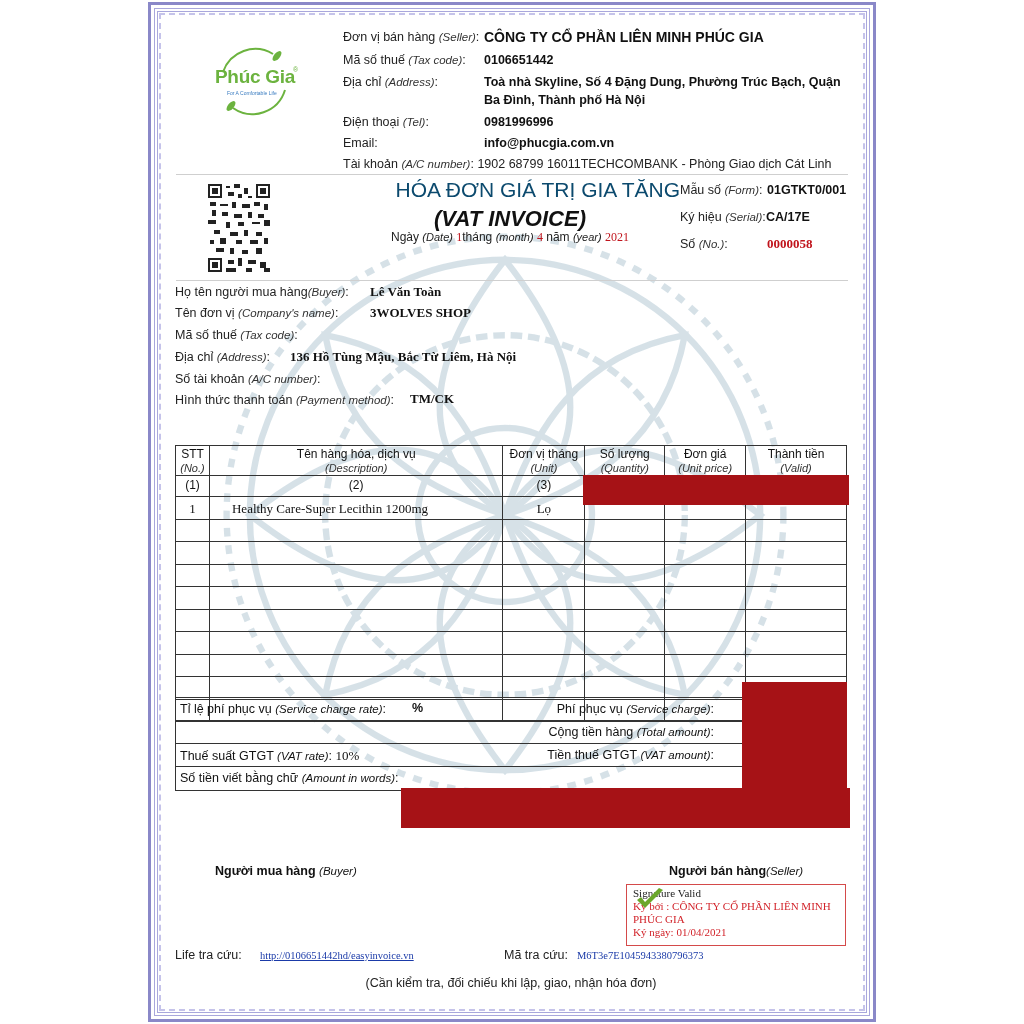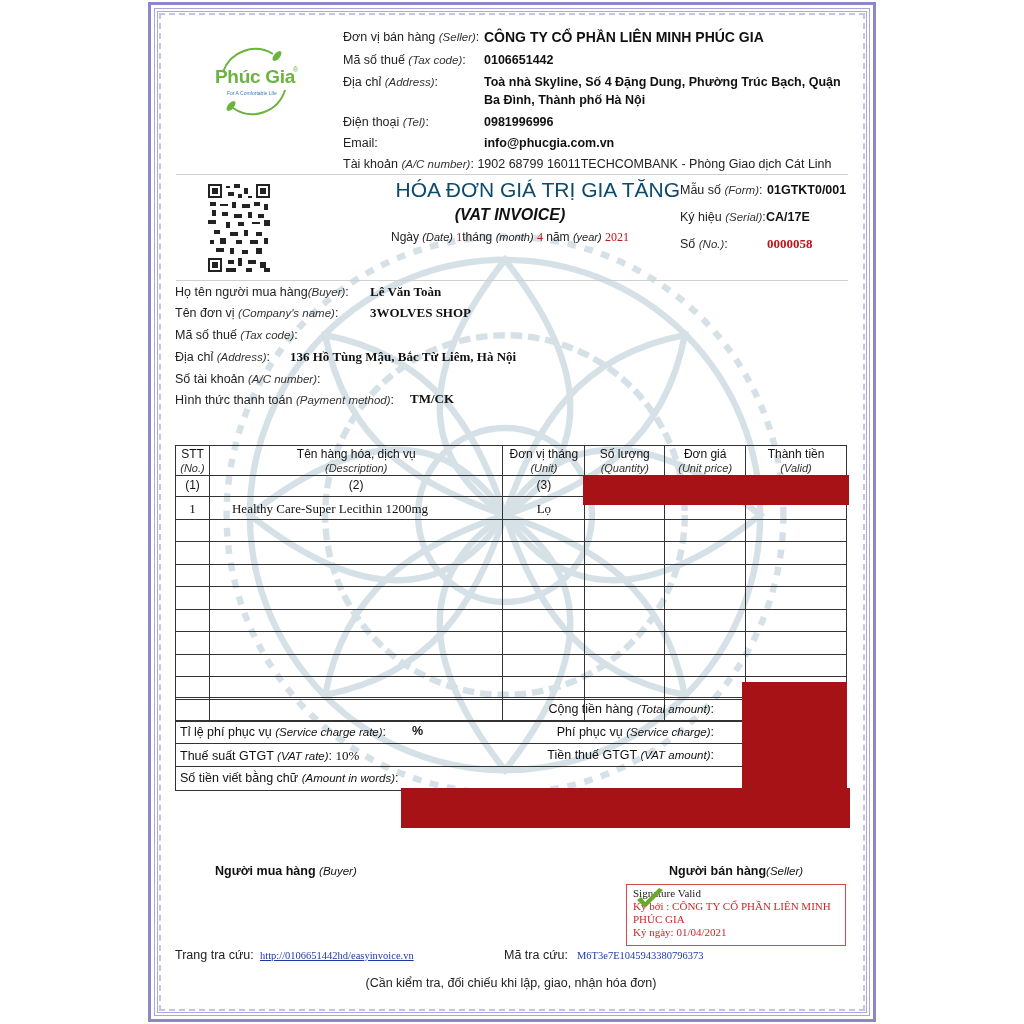--- a/index.html
+++ b/index.html
@@ -34,21 +34,21 @@
   .logo { position: absolute; left: 205px; top: 42px; width: 95px; height: 80px; }
   .logo-text { position: absolute; left: 10px; top: 24px; font-size: 19px; font-weight: bold; color: #6cb33f; letter-spacing: -0.3px; }
   .logo-sub { position: absolute; left: 22px; top: 48px; font-size: 5px; color: #3a7cc0; }
   .logo-reg { position: absolute; left: 88px; top: 24px; font-size: 7px; color: #6cb33f; }
 
   .divider { position: absolute; left: 176px; width: 672px; height: 1px; background: #cfcfcf; }
 
   .qr { position: absolute; left: 208px; top: 184px; width: 62px; height: 88px; }
 
   .title { position: absolute; left: 340px; top: 178px; width: 340px; text-align: right; font-size: 21px; font-weight: normal; color: #0c4a6e; }
-  .subtitle { position: absolute; left: 340px; top: 206px; width: 340px; text-align: center; font-size: 16px; font-weight: bold; font-style: italic; color: #111; }
+  .subtitle { position: absolute; left: 340px; top: 206px; width: 340px; text-align: center; font-size: 22px; font-weight: bold; font-style: italic; color: #111; }
   .dateline { position: absolute; left: 340px; top: 230px; width: 340px; text-align: center; font-size: 12px; color: #222; }
   .dateline i { font-size: 11px; }
   .red { color: #c0141c; font-family: "Liberation Serif", serif; }
 
   
   table.items { position: absolute; left: 175px; top: 420px; width: 672px; border-collapse: collapse; margin-top: 25px; }
   table.items td, table.items th { border: 1px solid #333; font-weight: normal; font-size: 12px; text-align: center; vertical-align: top; }
   table.items th { padding-top: 1px; line-height: 14px; }
   table.items th i { font-size: 11px; color: #333; }
   .num-row td { height: 21px; font-size: 12px; line-height: 19px; }
@@ -316,27 +316,27 @@
         <td></td>
         <td></td>
         <td></td>
         <td></td>
       </tr>
 </tbody>
   </table>
 
 <div class="summary">
   <div class="sum-row">
-    <span class="right"><span>Cộng tiền hàng</span> <i>(Total amount)</i>:</span>
+    <span class="left"><span>Tỉ lệ phí phục vụ</span> <i>(Service charge rate)</i>:</span>
+    <span class="abs" style="left:236px;top:3px;font-weight:bold">%</span>
+    <span class="right"><span>Phí phục vụ</span> <i>(Service charge)</i>:</span>
     <span class="amt-cell"></span>
   </div>
   <div class="sum-row">
-    <span class="left"><span>Tỉ lệ phí phục vụ</span> <i>(Service charge rate)</i>:</span>
-    <span class="abs" style="left:236px;top:3px;font-weight:bold">%</span>
-    <span class="right"><span>Phí phục vụ</span> <i>(Service charge)</i>:</span>
+    <span class="right"><span>Cộng tiền hàng</span> <i>(Total amount)</i>:</span>
     <span class="amt-cell"></span>
   </div>
   <div class="sum-row">
     <span class="left"><span>Thuế suất GTGT</span> <i>(VAT rate)</i>: <span class="serif" style="font-size:13px">10%</span></span>
     <span class="right"><span>Tiền thuế GTGT</span> <i>(VAT amount)</i>:</span>
     <span class="amt-cell"></span>
   </div>
   <div class="sum-row">
     <span class="left"><span>Số tiền viết bằng chữ</span> <i>(Amount in words)</i>:</span>
   </div>
@@ -352,17 +352,17 @@
 <div class="sig-box">
   <svg class="check" viewBox="0 0 30 24">
     <path d="M2 13 L10 21 L28 3 L24 1 L10 15 L6 10 Z" fill="#6aa72a"></path>
   </svg>
   <div class="sig-valid">Signature Valid</div>
   <div class="sig-red">Ký bởi : CÔNG TY CỔ PHẦN LIÊN MINH</div>
   <div class="sig-red">PHÚC GIA</div>
   <div class="sig-red">Ký ngày: 01/04/2021</div>
 </div>
 
-<div class="abs lbl" style="left:175px;top:948px">Trang tra cứu:</div>
+<div class="abs lbl" style="left:175px;top:948px">Life tra cứu:</div>
 <a class="abs link" style="left:260px;top:950px">http://0106651442hd/easyinvoice.vn</a>
 <div class="abs lbl" style="left:504px;top:948px">Mã tra cứu:</div>
 <div class="abs code" style="left:577px;top:950px">M6T3e7E1045943380796373</div>
 <div class="abs lbl" style="left:175px;top:976px;width:672px;text-align:center">(Cần kiểm tra, đối chiếu khi lập, giao, nhận hóa đơn)</div>
 
 </body></html>

